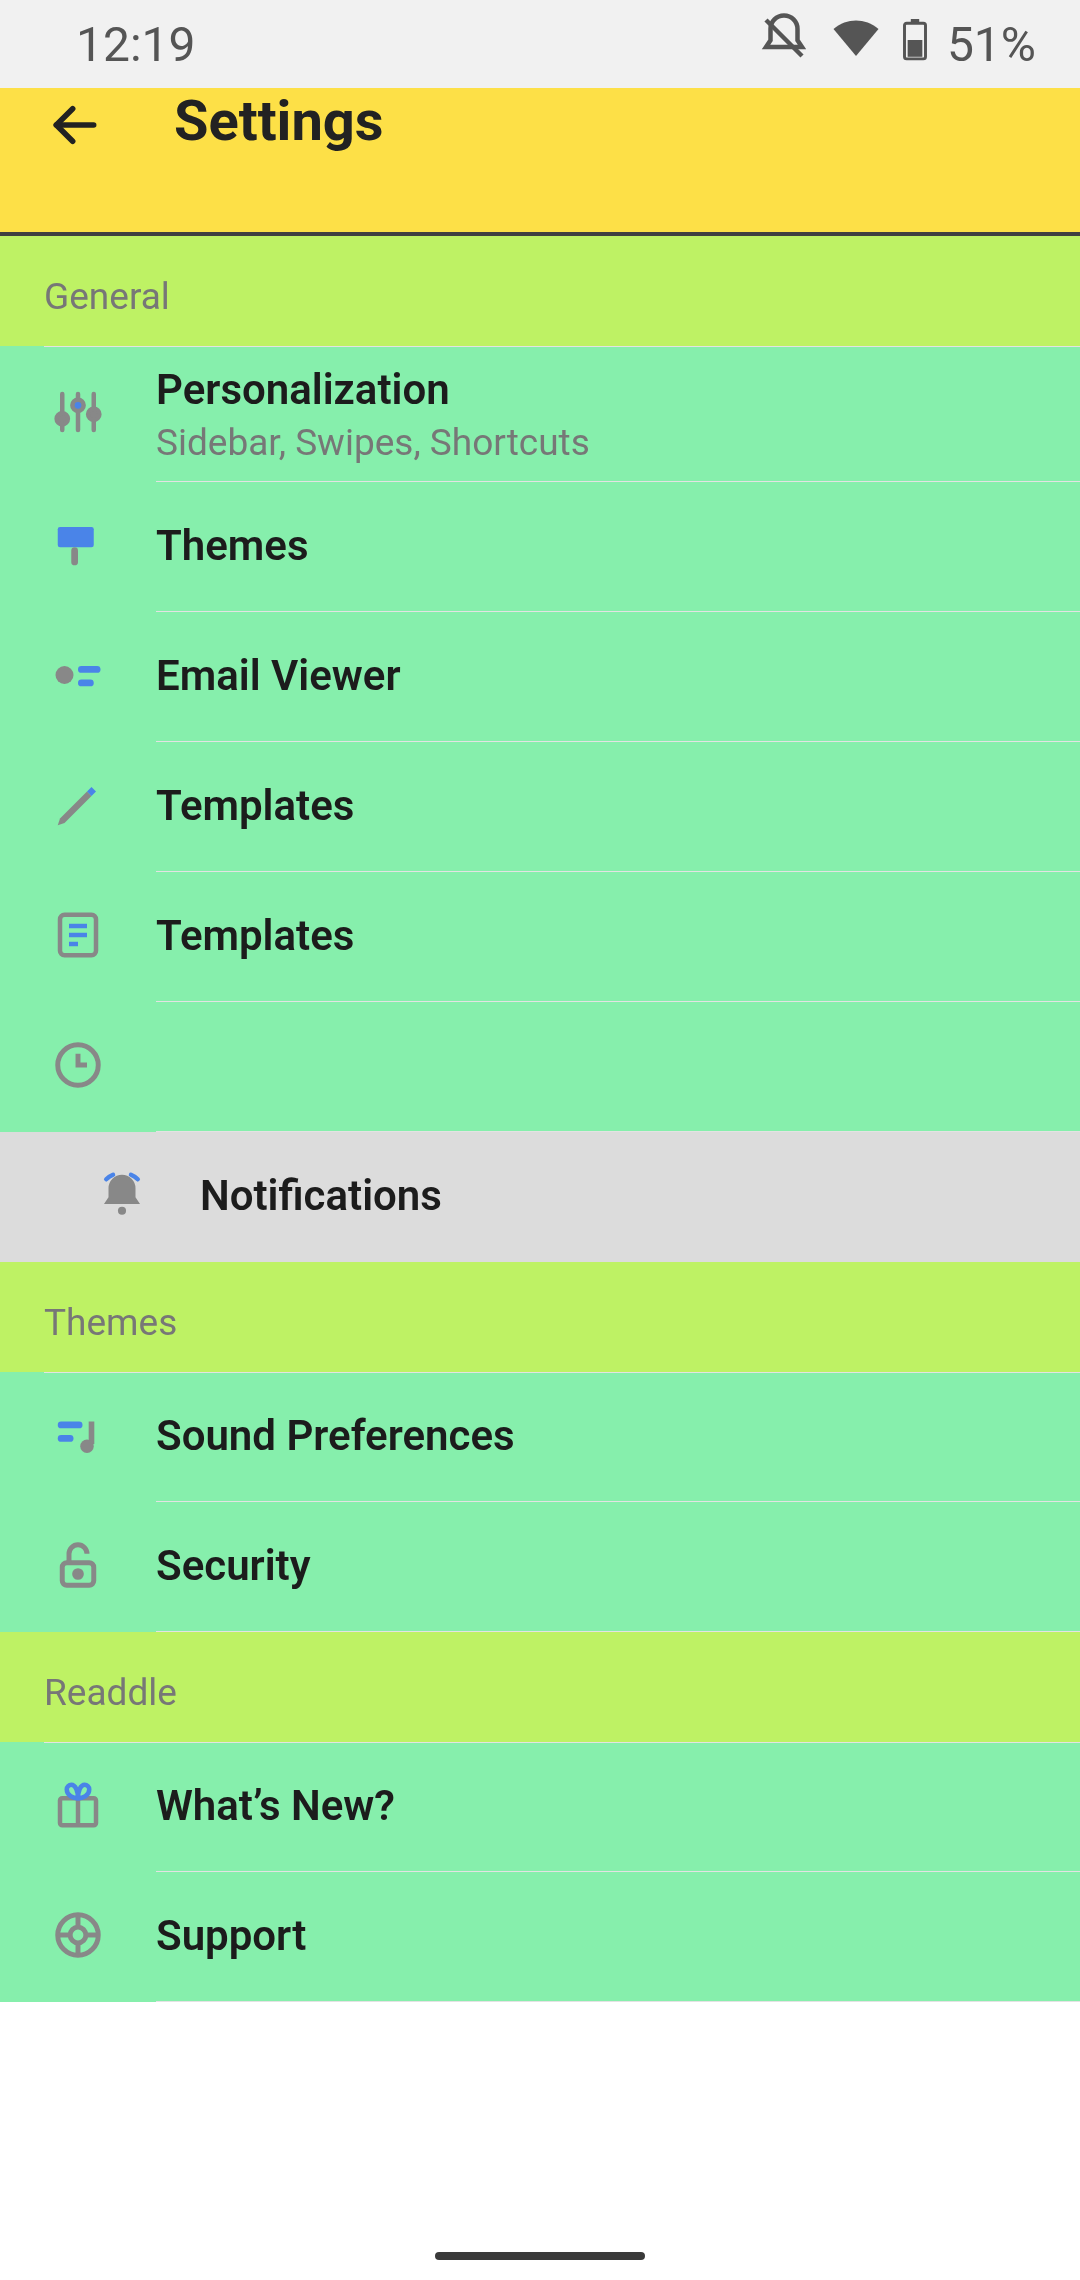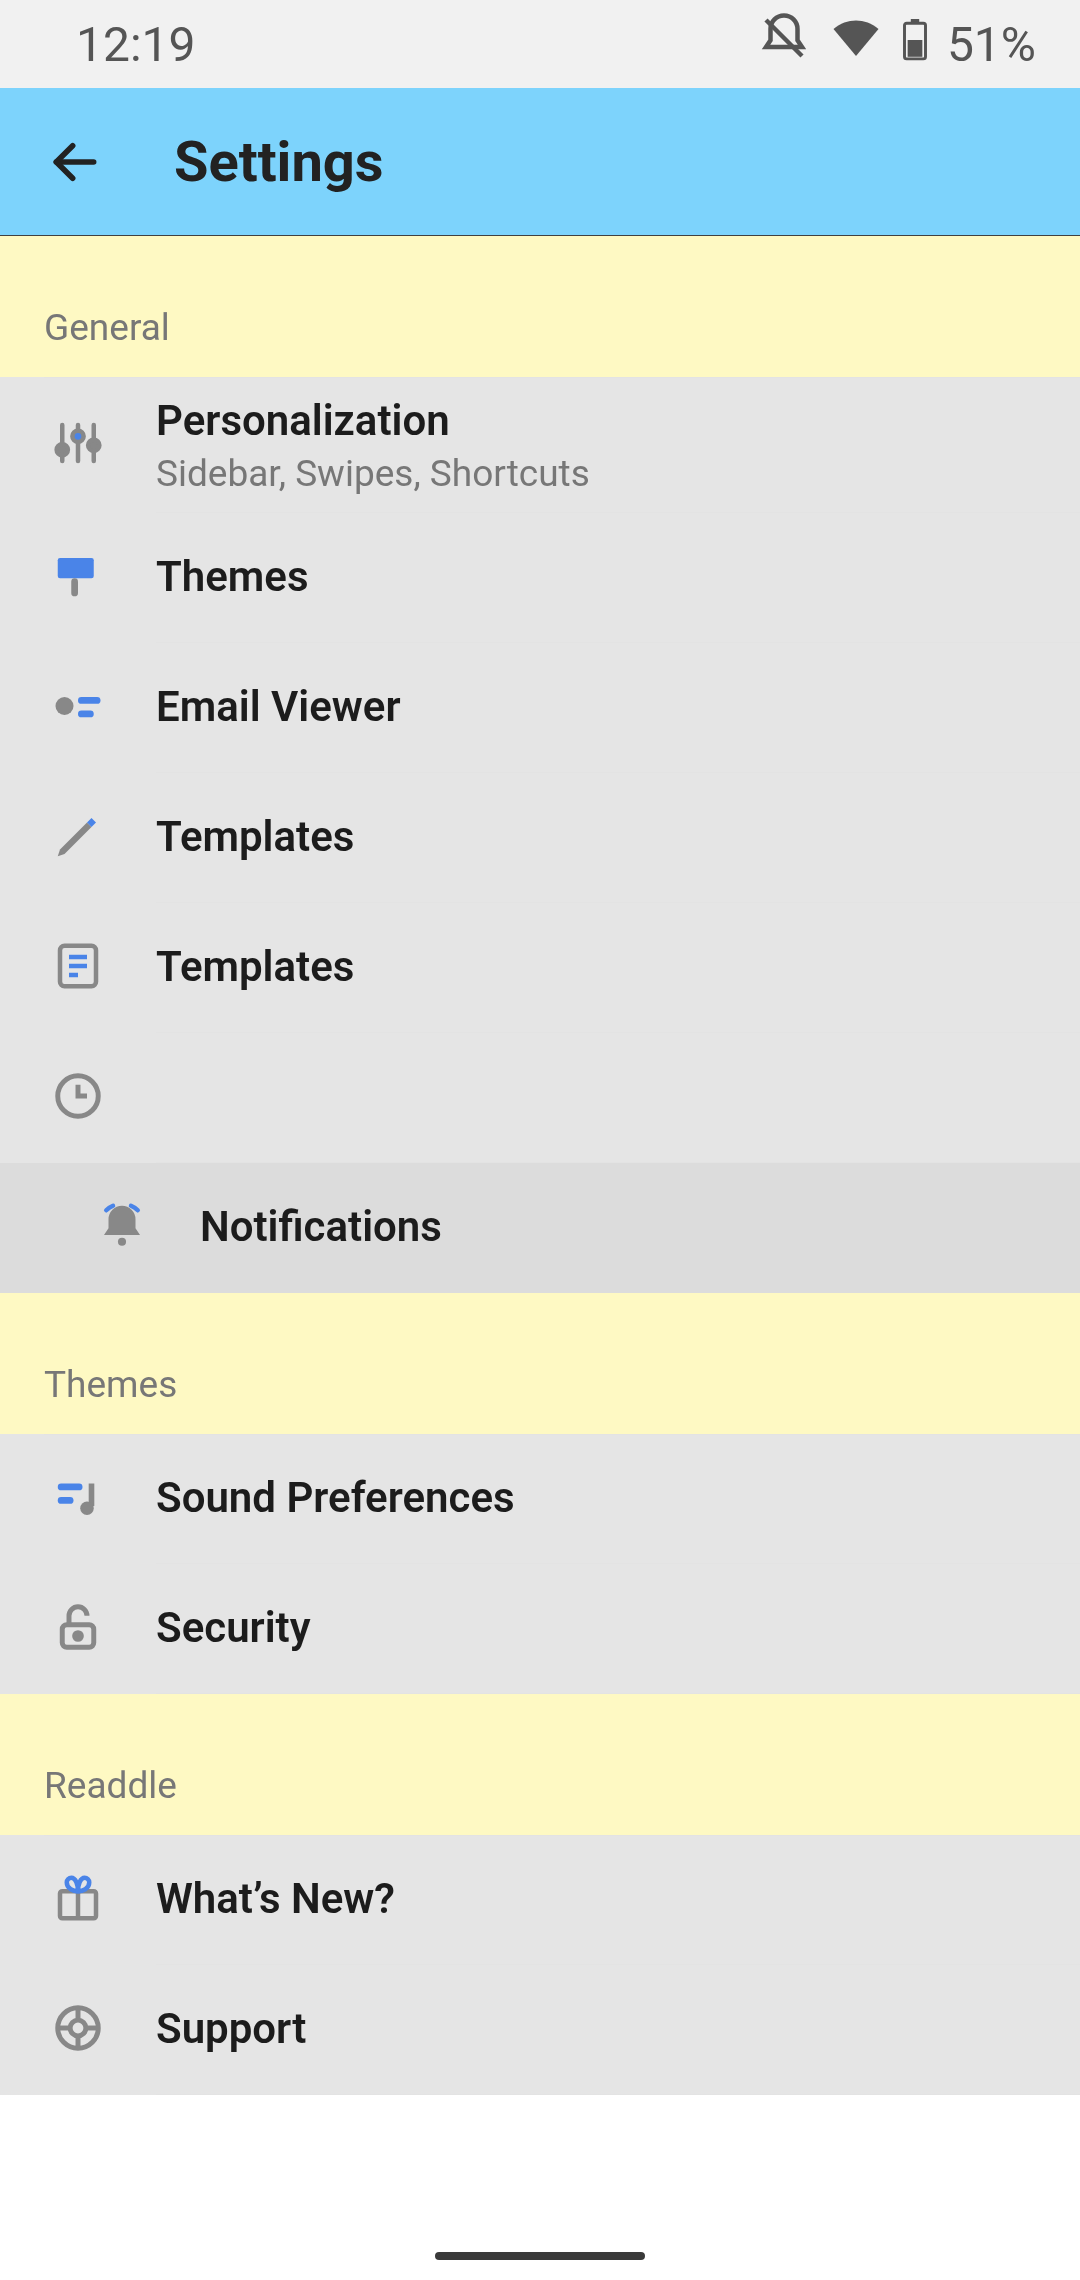--- a/index.html
+++ b/index.html
@@ -16,48 +16,47 @@
     display: flex;
     align-items: center;
     justify-content: space-between;
     padding: 0 44px 0 76px;
     color: #555;
     font-size: 48px;
   }
   .statusbar .right { display:flex; align-items:center; gap:18px; }
   .header {
     height: 148px;
-    background: #7dd3fc;
+    background: #fde047;
     display: flex;
-    align-items: center;
     padding: 0 38px;
-    border-bottom: 1px solid #404040;
+    border-bottom: 4px solid #404040;
   }
   .back-btn {
     width: 74px; height: 74px;
     display:flex; align-items:center; justify-content:center;
   }
   .header-title {
     font-size: 56px;
     font-weight: 700;
     margin-left: 62px;
     color: #222;
   }
   .section-label {
     font-size: 37px;
     color: #777;
-    padding: 70px 0 28px 44px;
-    background:#fef9c3;
+    padding: 39px 0 28px 44px;
+    background:#bef264;
   }
   .item {
     display:flex;
     align-items:center;
     min-height: 130px;
     padding: 18px 0 18px 0;
-    background:#e5e5e5;
+    background:#86efac;
     position:relative;
   }
   .item.highlight { background:#dcdcdc;padding-left:44px; }
   .item-divider {
     position:absolute;
     bottom:0; left:156px; right:0;
     height:1px; background:#e3e3e3;
   }
   .item.first-in-section::before {
     content:"";

